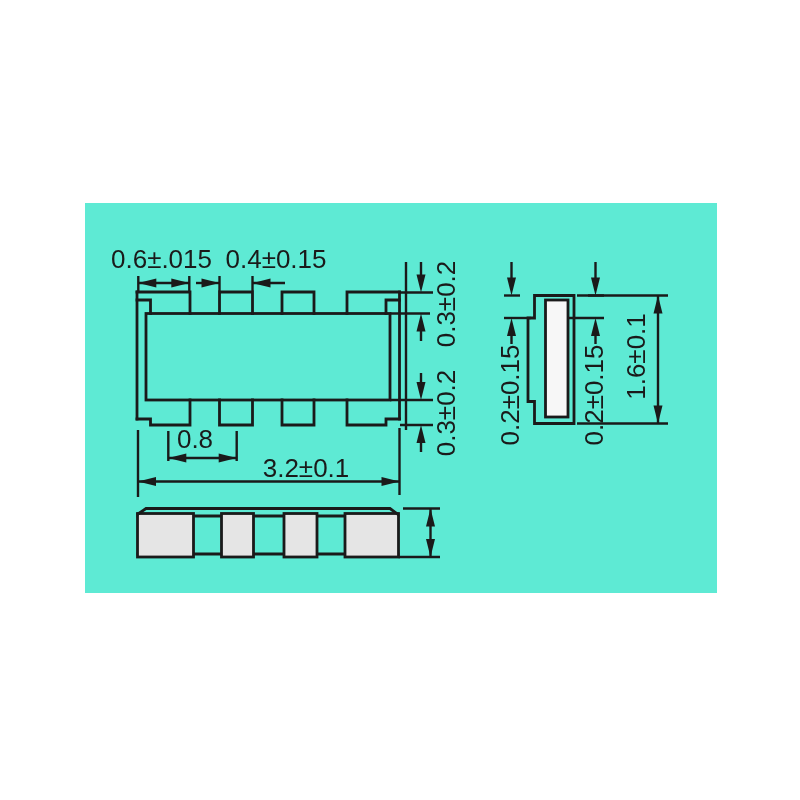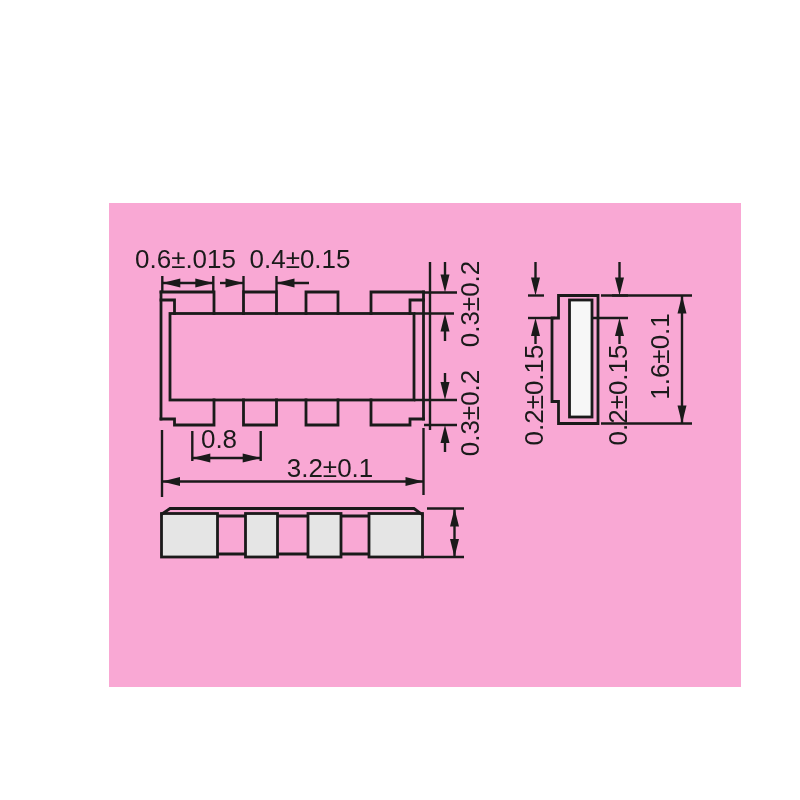--- a/index.html
+++ b/index.html
@@ -1,23 +1,22 @@
 <!DOCTYPE html>
 <html><head>
 <meta charset="utf-8">
 <style>
   html,body{margin:0;padding:0;}
   body{
     width:800px;height:800px;background:#ffffff;position:relative;
     font-family:"Liberation Sans", sans-serif;
   }
   .panel{
-    position:absolute;left:85px;top:203px;width:632px;height:484px;
-    background:#f9a8d4;
-    margin-left:24px;
+    position:absolute;left:85px;top:203px;width:632px;height:390px;
+    background:#5eead4;
   }
   svg{position:absolute;left:0;top:0;}
   .ln{stroke:#1a1a1a;stroke-width:2.8;fill:none;stroke-linecap:square;}
   .dim{stroke:#1a1a1a;stroke-width:2.4;fill:none;stroke-linecap:butt;}
   .ah{fill:#1a1a1a;stroke:none;}
   text{
     font-family:"Liberation Sans", sans-serif;
     font-size:26px;fill:#1a1a1a;
   }
   .innerface{fill:#f7f7f7;stroke:#1a1a1a;stroke-width:2.8;}

